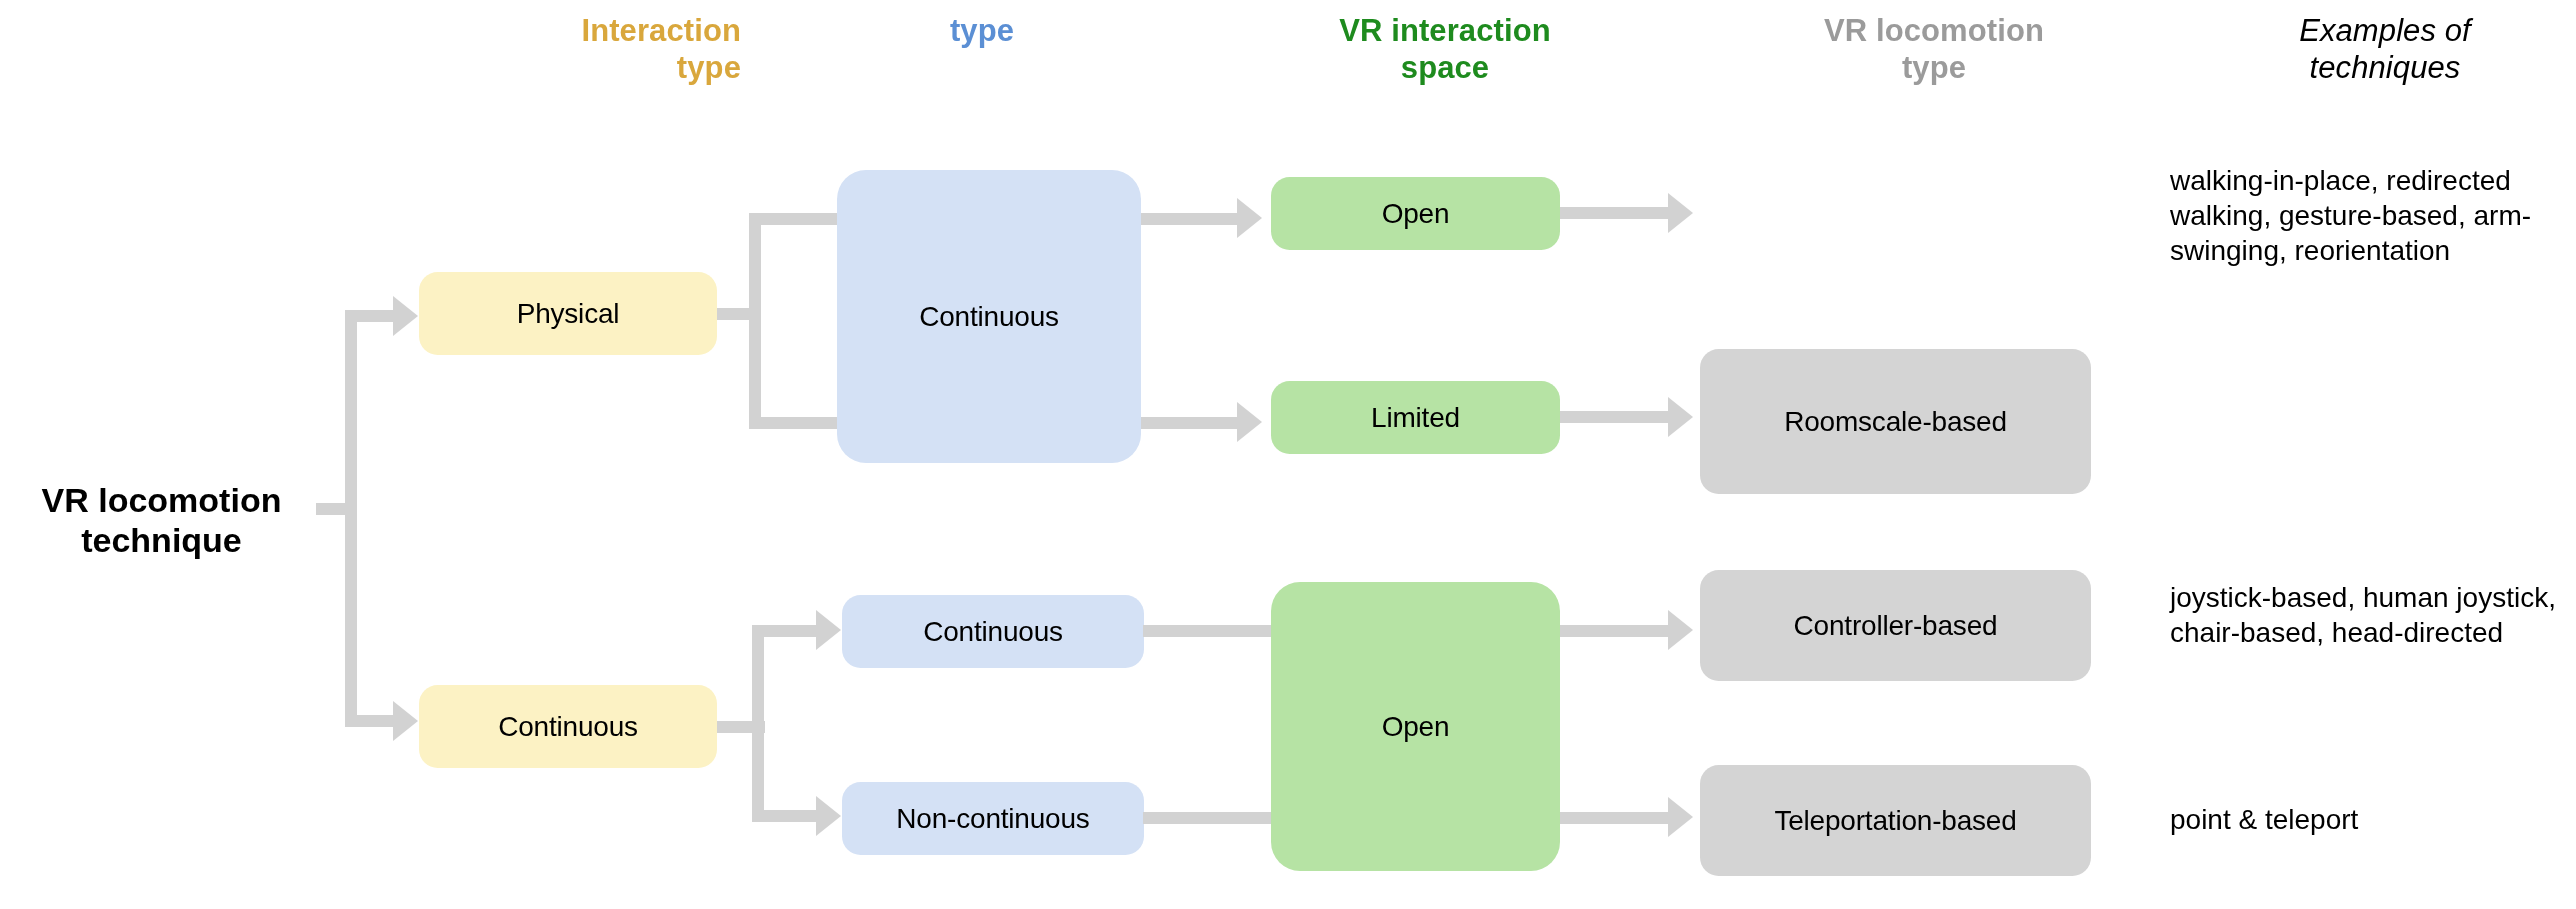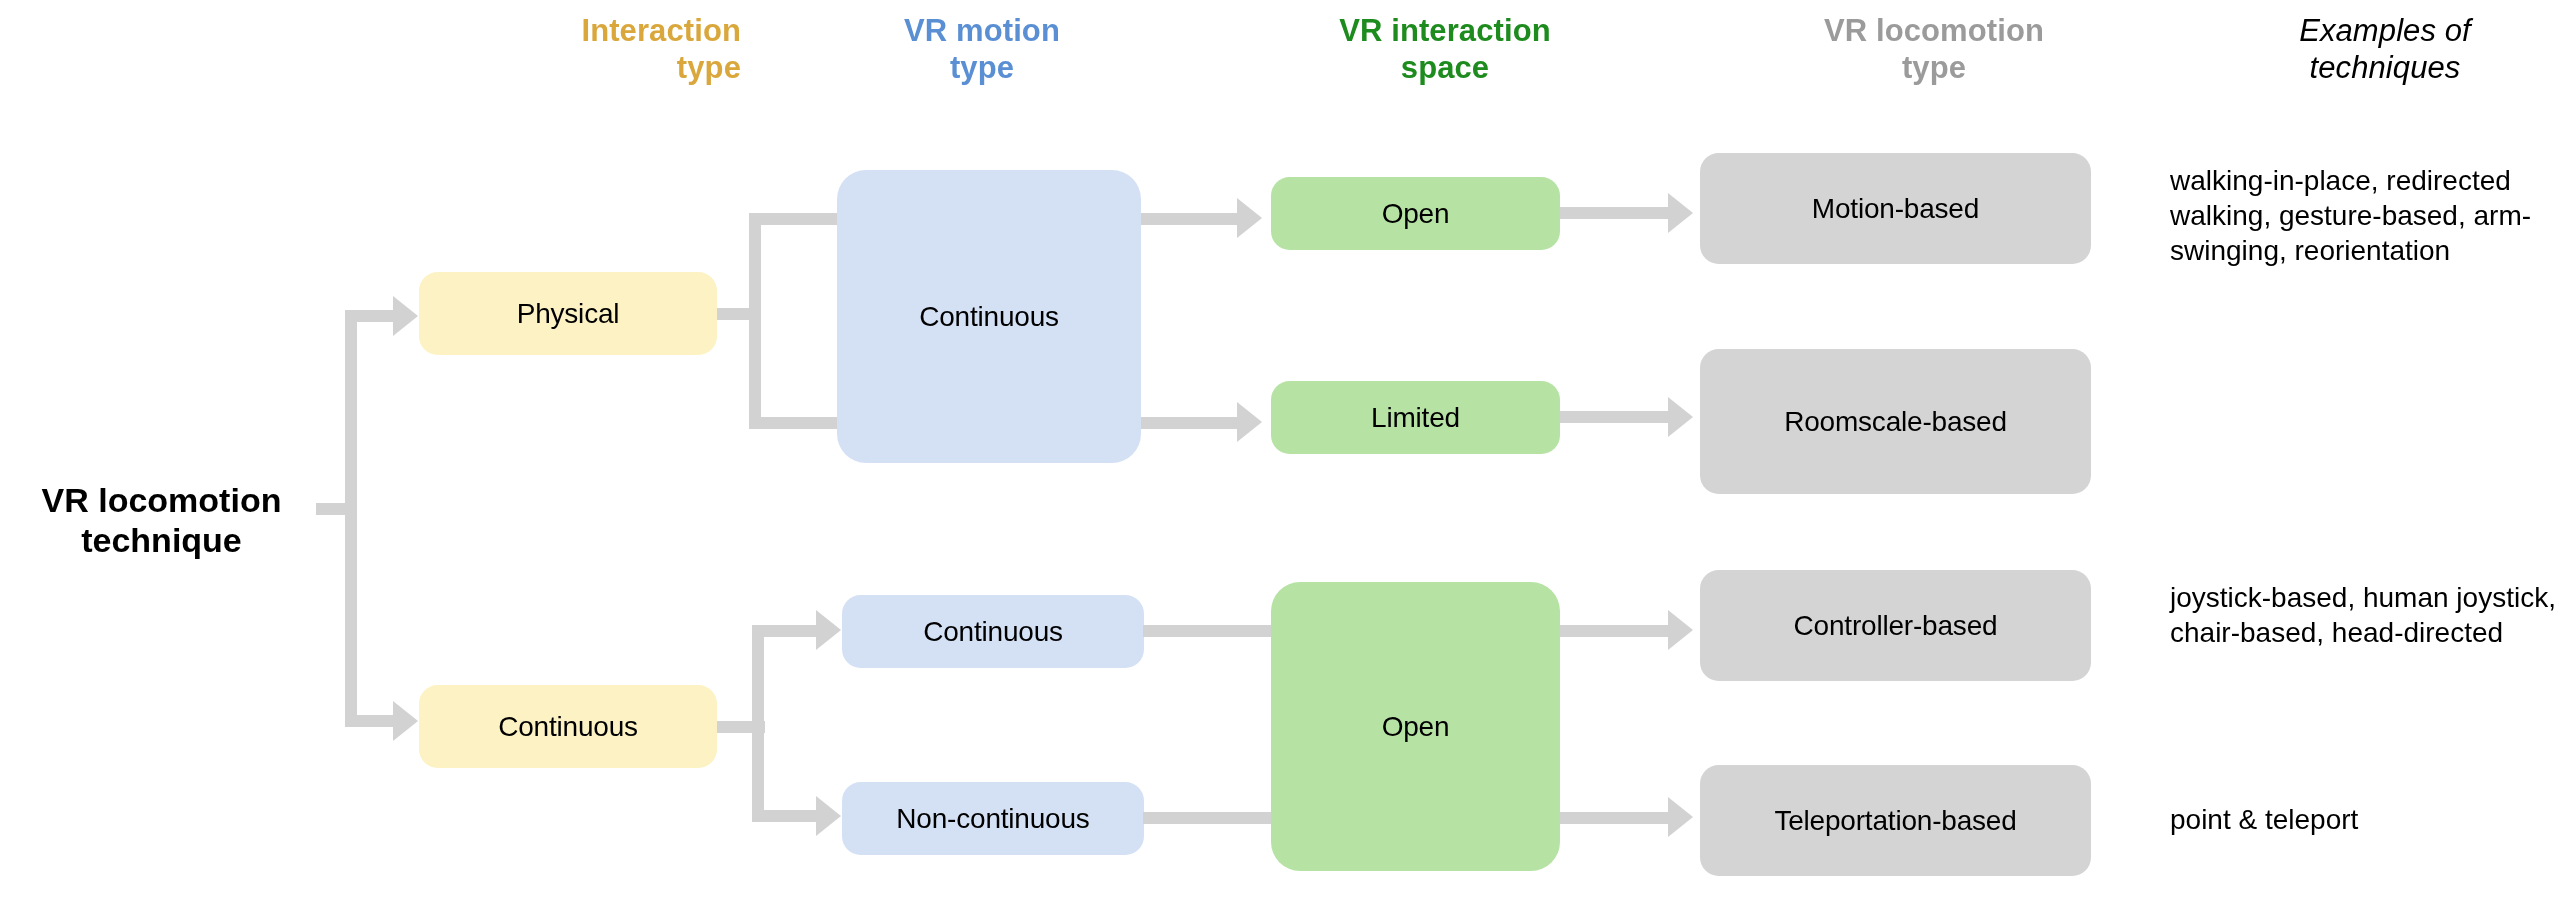--- a/index.html
+++ b/index.html
@@ -60,21 +60,20 @@
 <body>
 
 <div id="stage">
 
   <div class="col-header" style="left:401px;top:12px;width:340px;color:#D9A73C;text-align:right;">
     <div>Interaction</div>
     <div>type</div>
   </div>
 
   <div class="col-header" style="left:812px;top:12px;width:340px;color:#5B8FD4;">
-    <div>VR motion</div>
     <div>type</div>
   </div>
 
   <div class="col-header" style="left:1275px;top:12px;width:340px;color:#1E8B1E;">
     <div>VR interaction</div>
     <div>space</div>
   </div>
 
   <div class="col-header" style="left:1764px;top:12px;width:340px;color:#9B9B9B;">
     <div>VR locomotion</div>
@@ -129,23 +128,20 @@
   <div class="node green" style="left:1271px;top:381px;width:289px;height:73px;">
     <span>Limited</span>
   </div>
 
   <div class="conn conn-h" style="left:1560px;top:207px;width:111px;"></div>
   <div class="arrowhead" style="left:1668px;top:193px;"></div>
 
   <div class="conn conn-h" style="left:1560px;top:411px;width:111px;"></div>
   <div class="arrowhead" style="left:1668px;top:397px;"></div>
 
-  <div class="node gray" style="left:1700px;top:153px;width:391px;height:111px;">
-    <span>Motion-based</span>
-  </div>
 
   <div class="node gray" style="left:1700px;top:349px;width:391px;height:145px;">
     <span>Roomscale-based</span>
   </div>
 
   <div class="examples" style="left:2170px;top:163px;width:395px;">
     <span>walking-in-place, redirected walking, gesture-based, arm-swinging, reorientation</span>
   </div>
 
 

